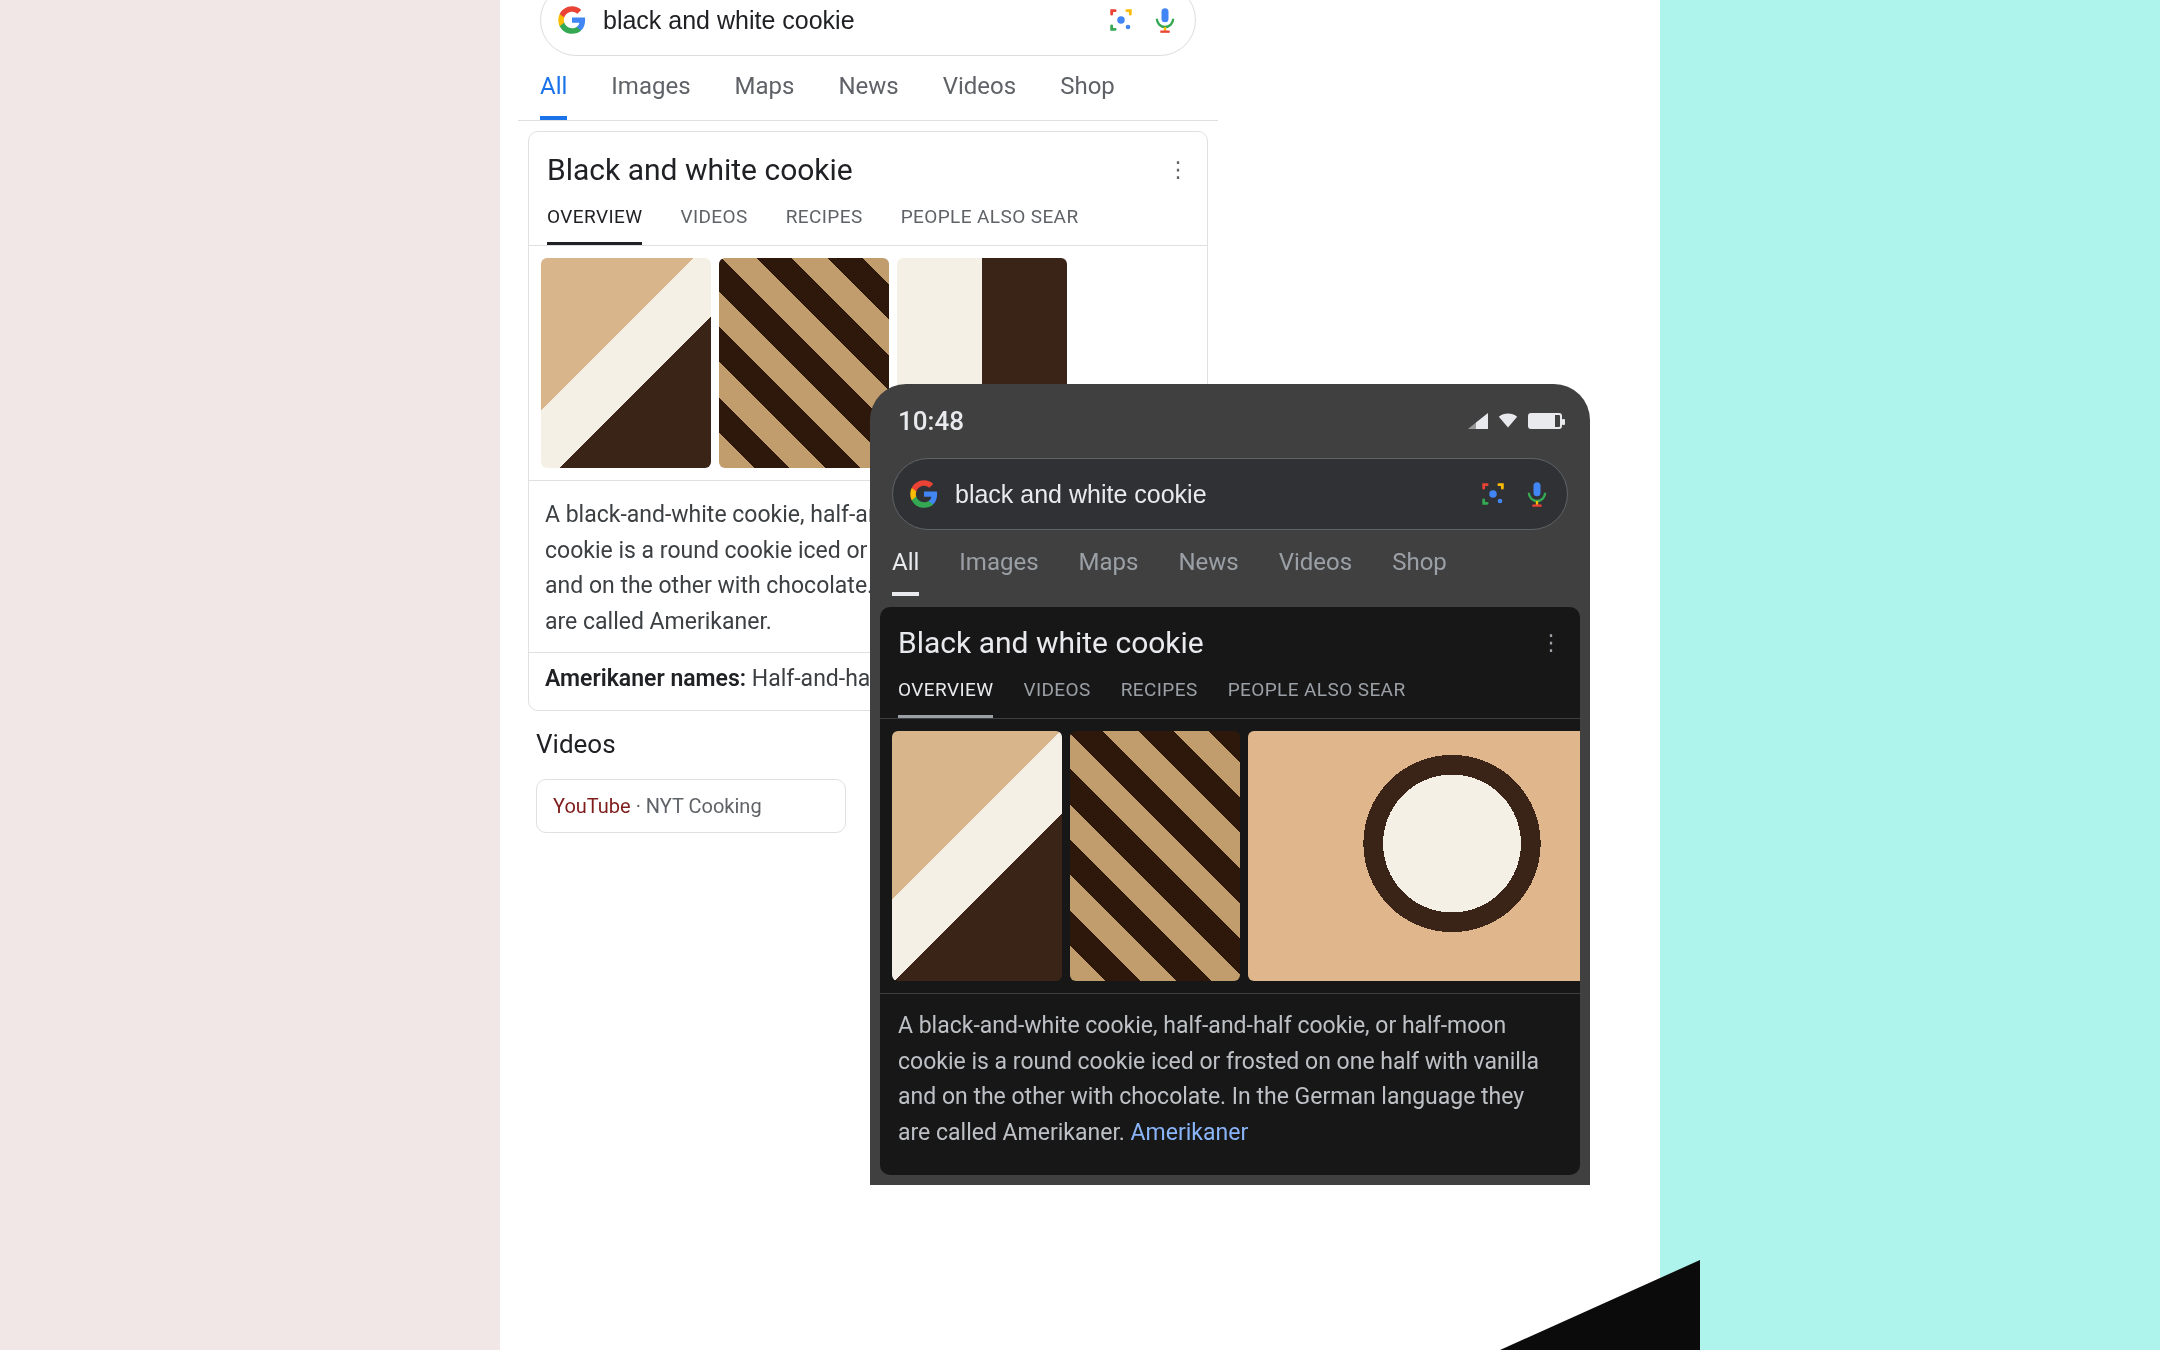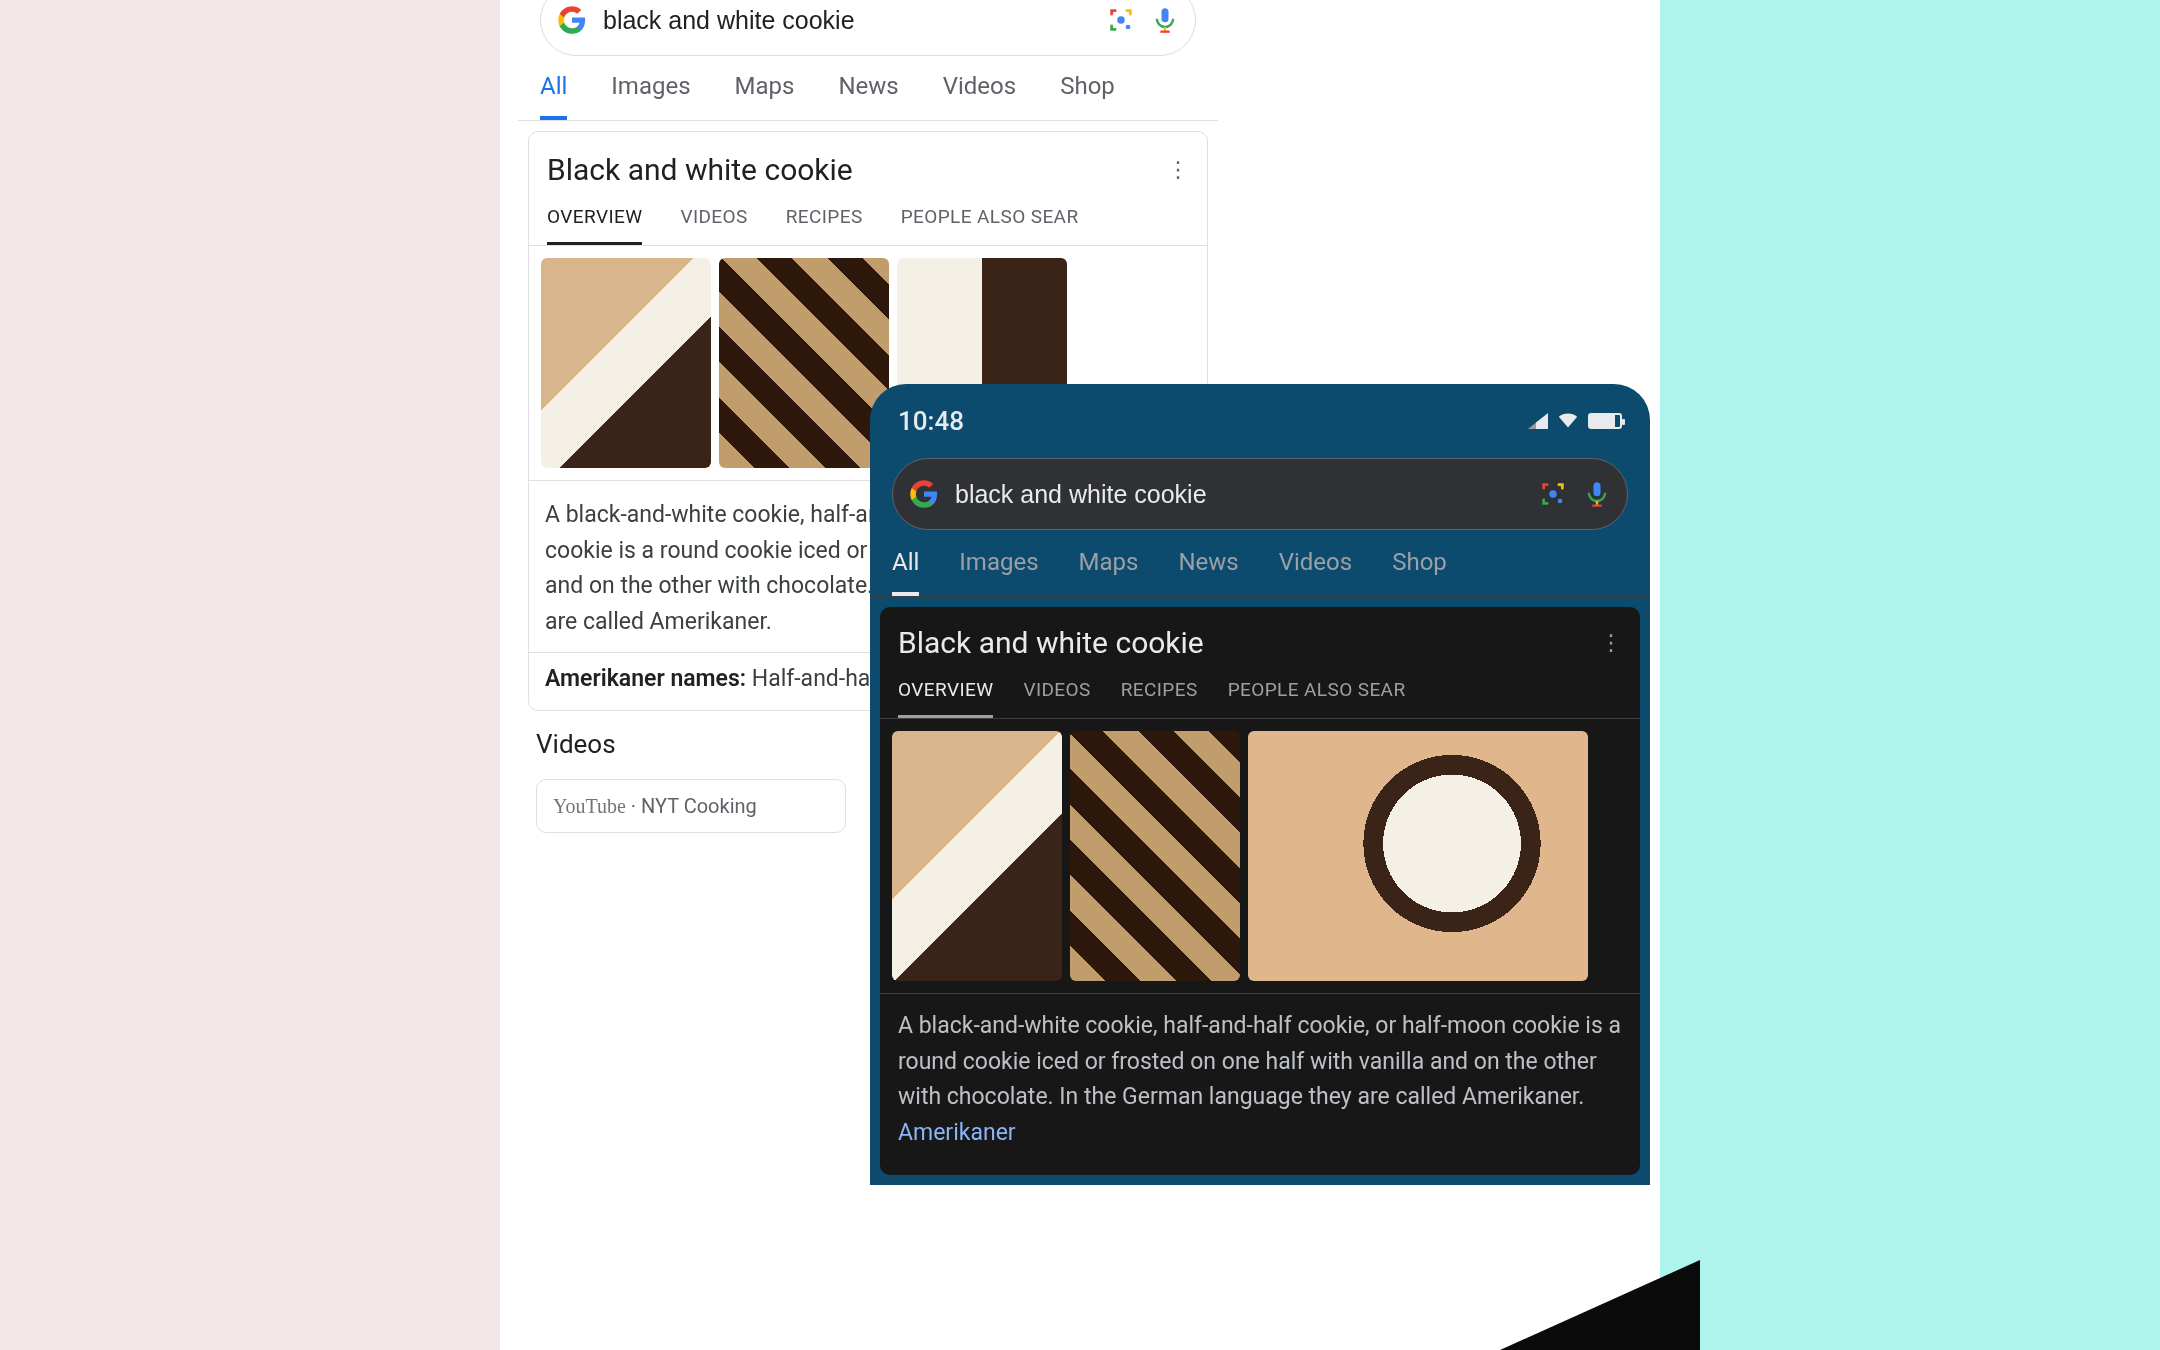--- a/index.html
+++ b/index.html
@@ -138,21 +138,21 @@
   .altnames b { font-weight: 600; color:#202124; }
   .videos-section { padding: 18px; }
   .videos-title { font-size: 26px; color: #202124; margin-bottom: 20px; }
   .video-card {
     border: 1px solid #e0e0e0;
     border-radius: 10px;
     overflow: hidden;
     width: 310px;
   }
   .vc-head { padding: 14px 16px; font-size: 20px; color:#3c4043; }
-  .vc-source { color:#737373;font-family:Liberation Serif, serif; }
+  .vc-source { color:#7f1d1d; }
   .vc-channel { color:#5f6368; }
   .vc-thumb {
     position: relative;
     height: 200px;
     background: linear-gradient(#9aa 0 15%, #ccb98f 15% 100%);
   }
   .vc-badge {
     position: absolute;
     top: 8px; left: 8px;
     background:#fff;
@@ -184,22 +184,22 @@
     color:#fff;
     font-size: 18px;
     text-shadow: 0 0 4px #000;
   }
 
   
   .phone-dark {
     position: absolute;
     left: 870px;
     top: 384px;
-    width: 780px;
-    background: #0c4a6e;
+    width: 720px;
+    background: #404040;
     border-radius: 36px 36px 0 0;
     color: #e8eaed;
     overflow: hidden;
   }
   .statusbar {
     display: flex;
     justify-content: space-between;
     align-items: center;
     padding: 22px 28px 8px;
     font-size: 26px;

